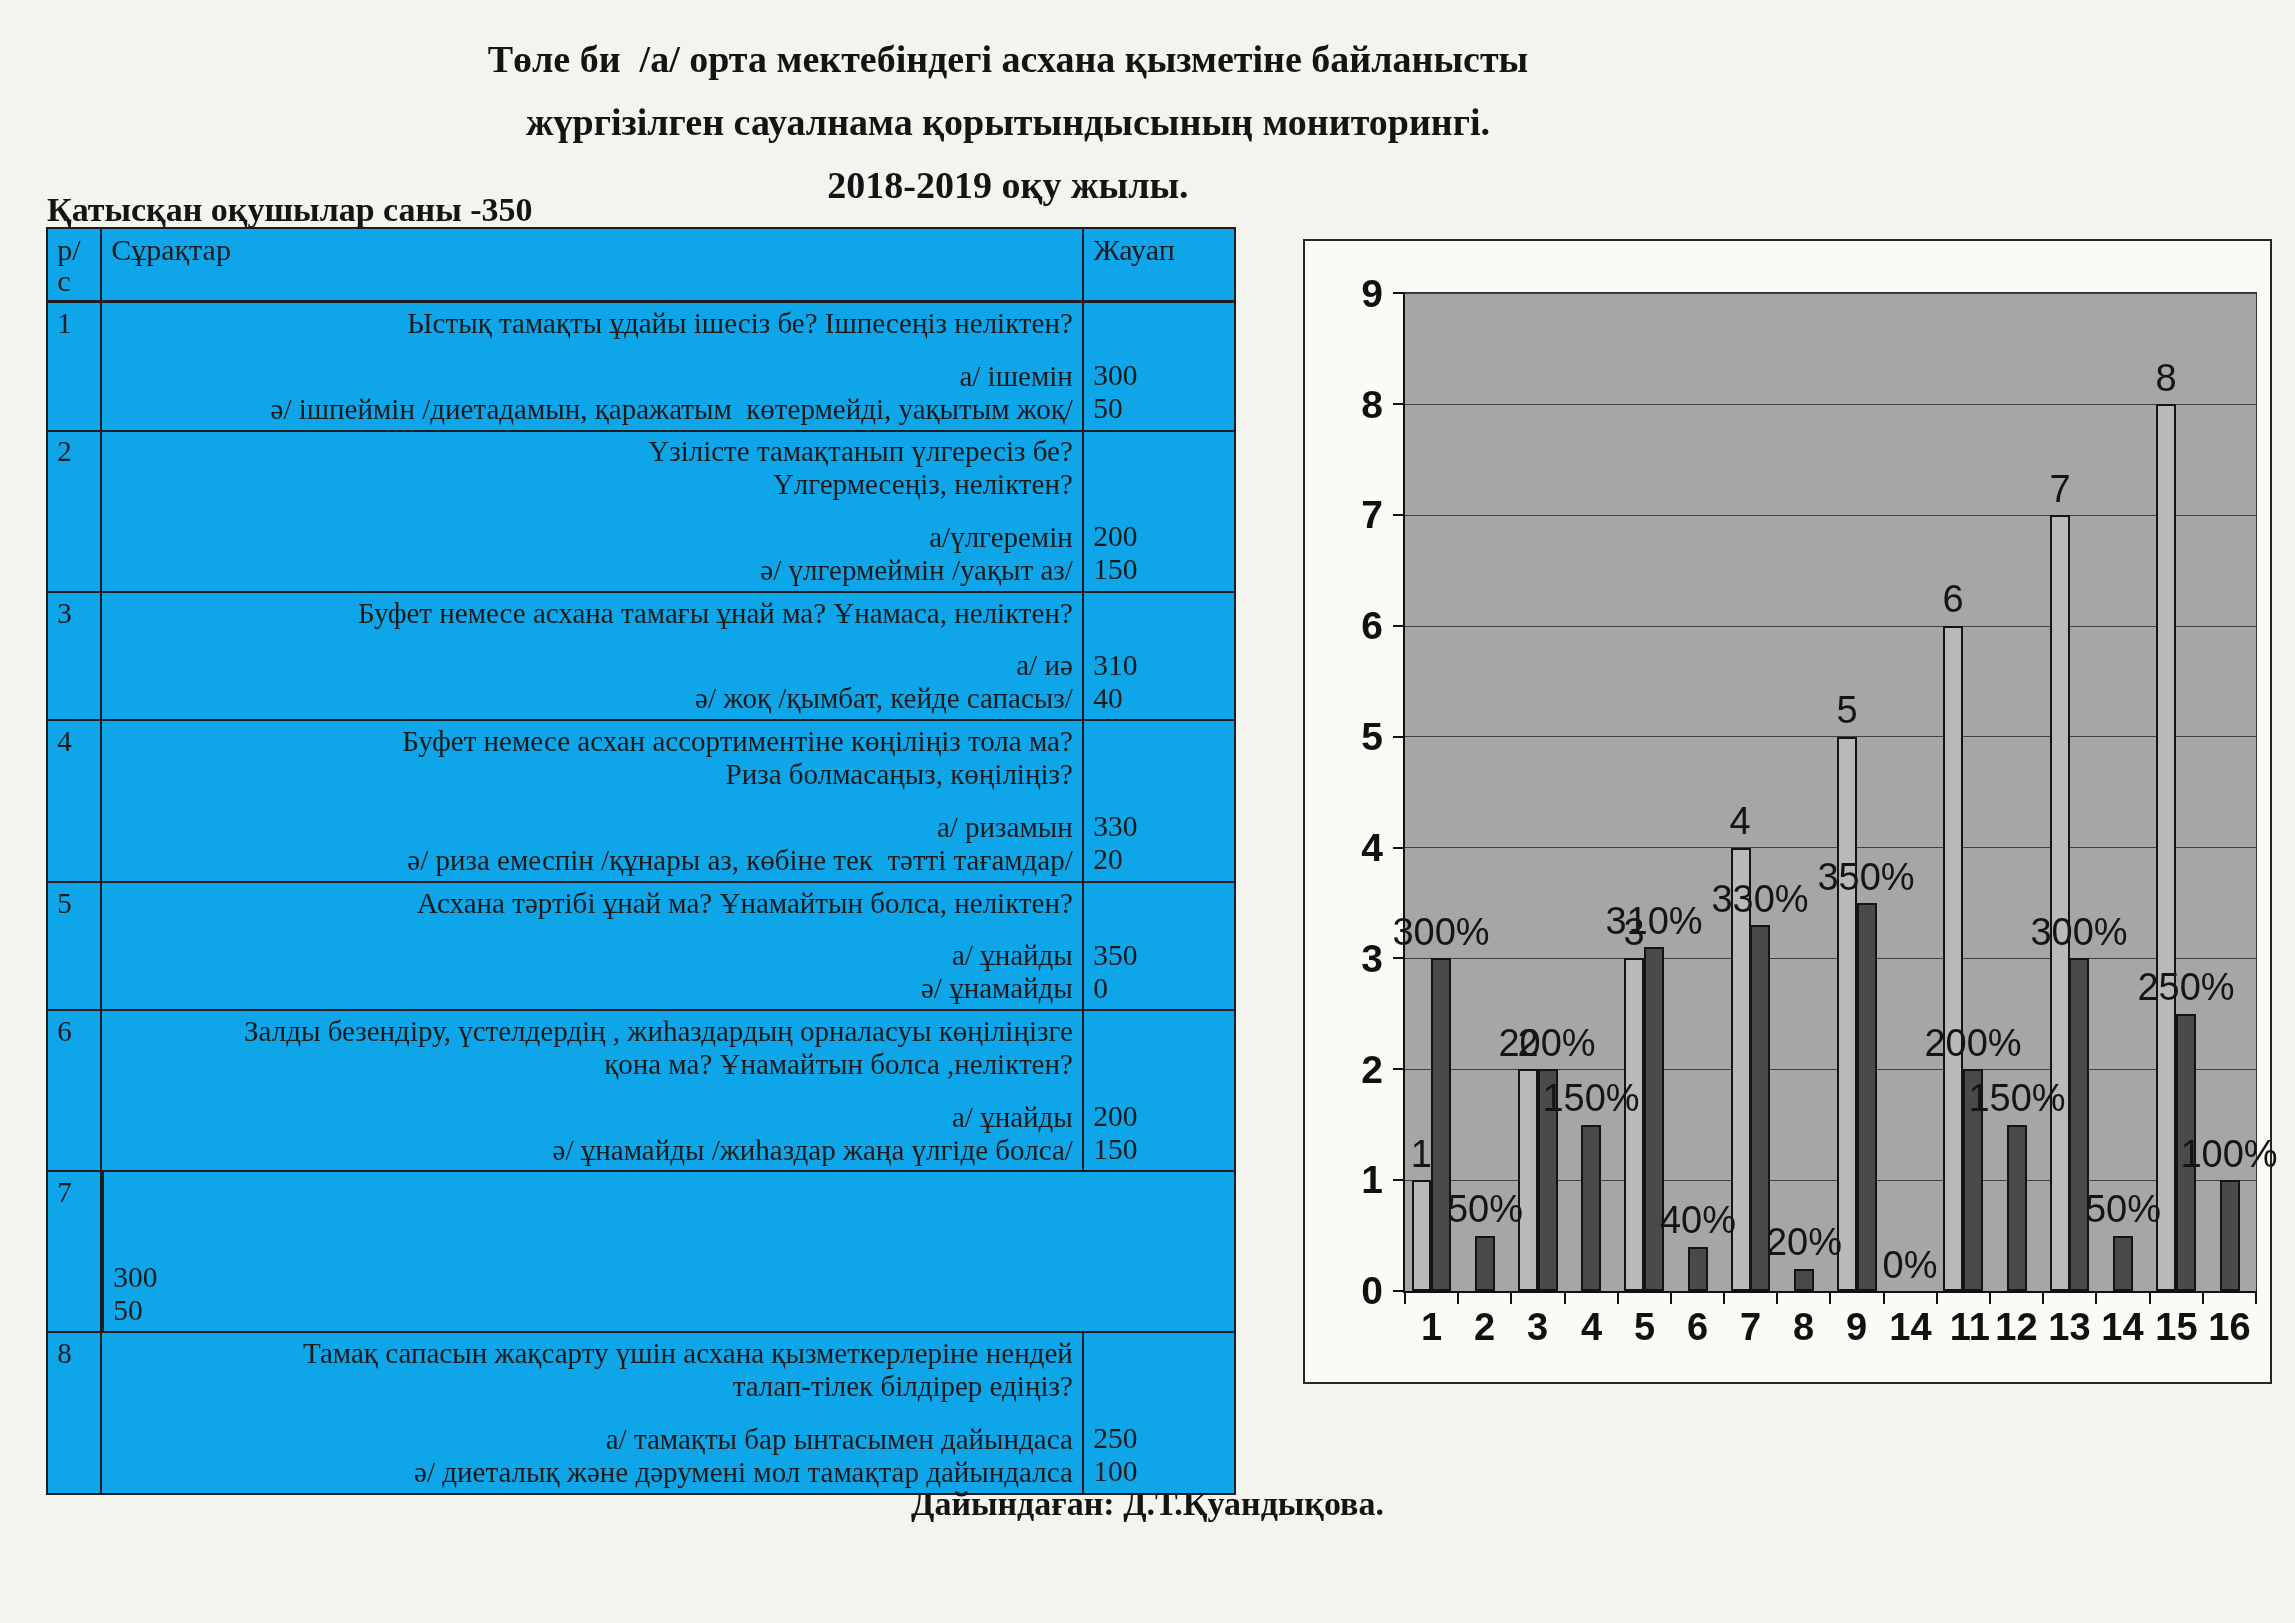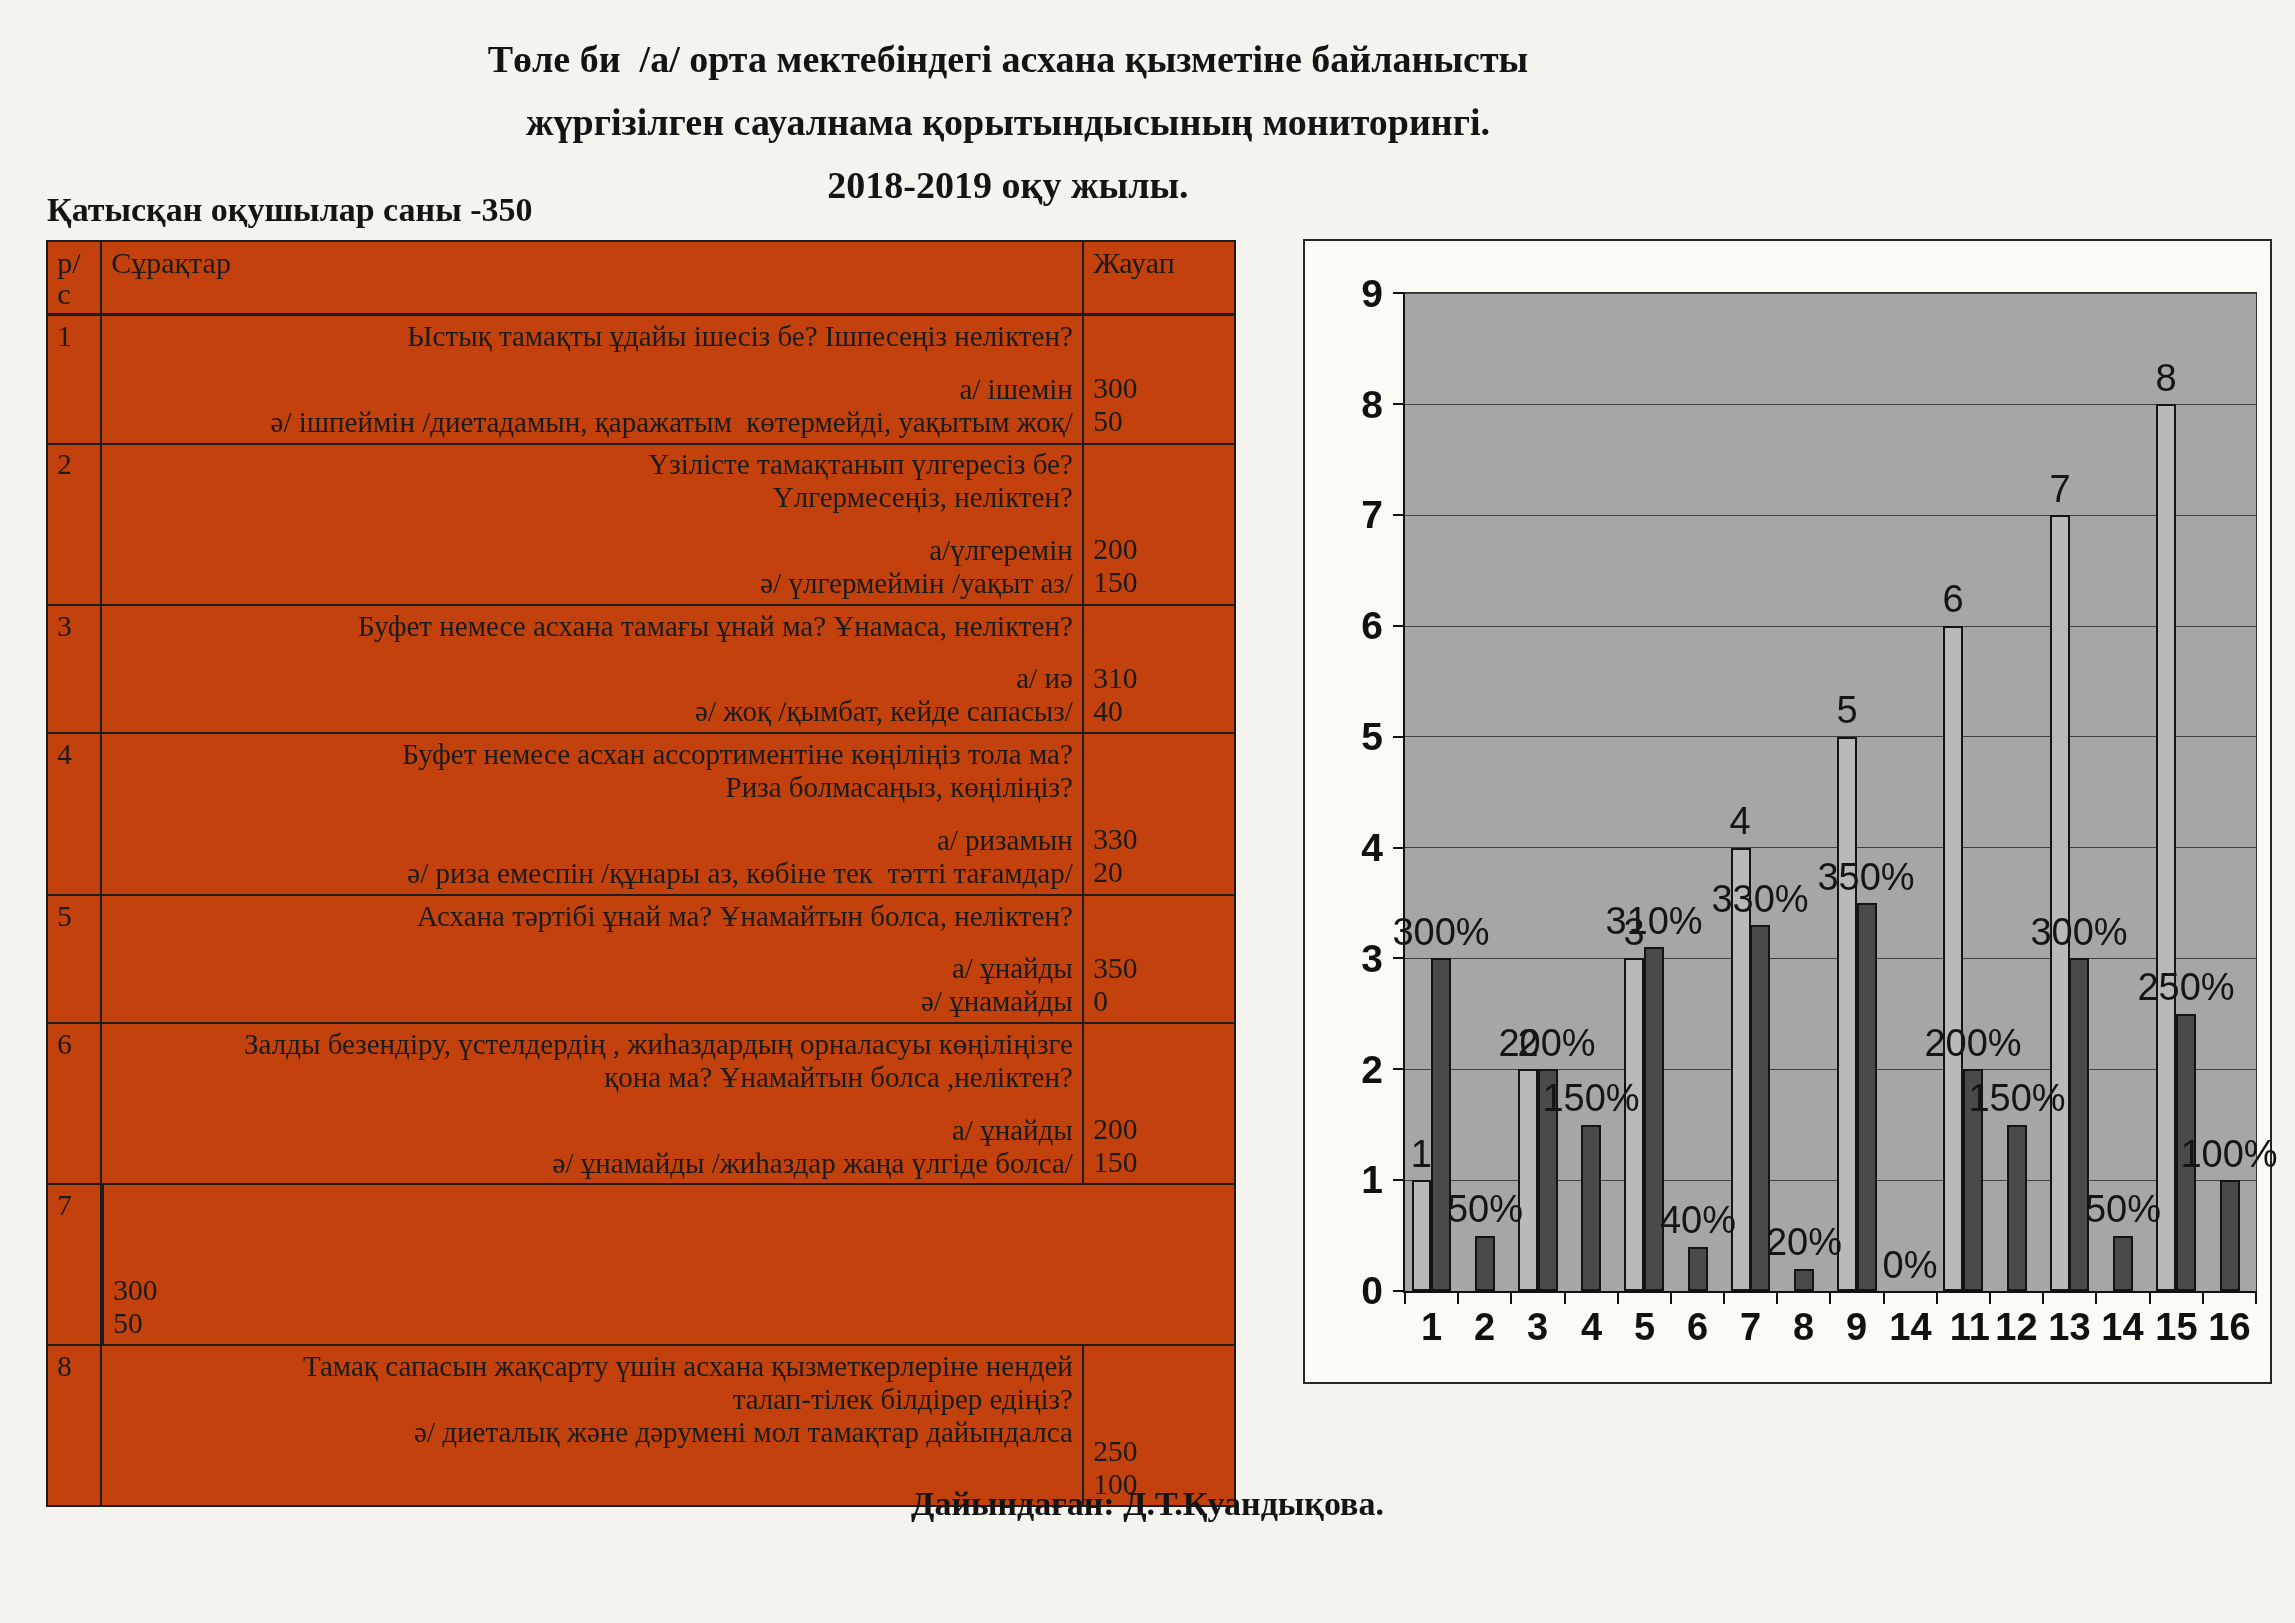--- a/index.html
+++ b/index.html
@@ -16,22 +16,22 @@
     text-align:center;font-weight:bold;font-size:38px;line-height:63px;
     color:#141414;
   }
   .participants{
     position:absolute;left:47px;top:191px;
     font-size:34px;font-weight:bold;color:#141414;
   }
 
   
   .table-wrap{
-    position:absolute;left:46px;top:240px;width:1190px;
-    border:2px solid #1d1d1d;background:#c2410c;box-sizing:border-box;
+    position:absolute;left:46px;top:227px;width:1190px;
+    border:2px solid #1d1d1d;background:#0ea5e9;box-sizing:border-box;
   }
   .t-head{display:flex;border-bottom:3.3px solid #1d1d1d;}
   .t-row{display:flex;border-top:2px solid #1d1d1d;}
   .t-row:first-of-type{border-top:none;}
   .cell{box-sizing:border-box;padding:3.9px 9.2px;}
   .c-num{width:54px;border-right:2px solid #1d1d1d;font-size:29px;flex:none;}
   .c-q{flex:1;font-size:29px;}
   .c-ans{width:152px;border-left:2px solid #1d1d1d;font-size:29.5px;flex:none;}
   .h-cell{font-size:30px;line-height:31px;padding:4.6px 9.2px;}
   .q-line{line-height:33px;text-align:right;}
@@ -181,20 +181,21 @@
           <div class="ans-spacer" style="height: 85px;"></div>
           <div class="ans-line">300</div>
           <div class="ans-line">50</div>
         </div>
       </div>
       <div class="t-row">
         <div class="cell c-num">8</div>
         <div class="cell c-q">
           <div class="q-line keep-space">Тамақ сапасын жақсарту үшін асхана қызметкерлеріне нендей</div>
           <div class="q-line keep-space">талап-тілек білдірер едіңіз?</div>
+          <div class="q-line q-opt-a keep-space">а/ тамақты бар ынтасымен дайындаса</div>
           <div class="q-line keep-space">ә/ диеталық және дәрумені мол тамақтар дайындалса</div>
         </div>
         <div class="cell c-ans">
           <div class="ans-spacer" style="height: 85px;"></div>
           <div class="ans-line">250</div>
           <div class="ans-line">100</div>
         </div>
       </div>
     </div>
 </div>

